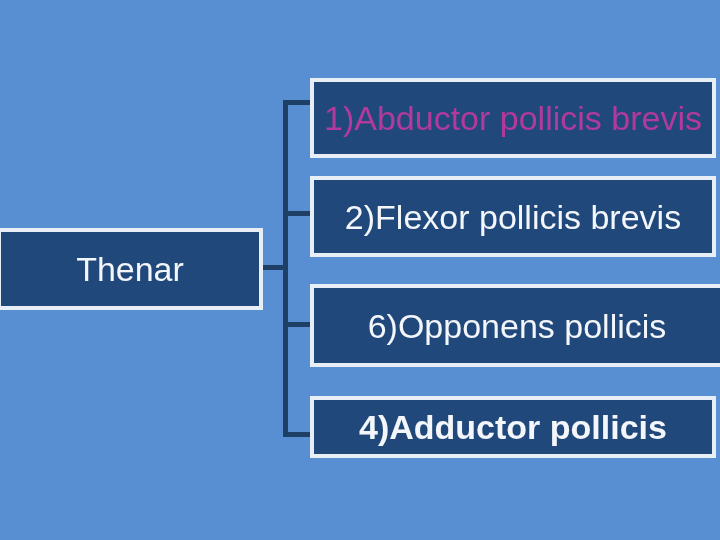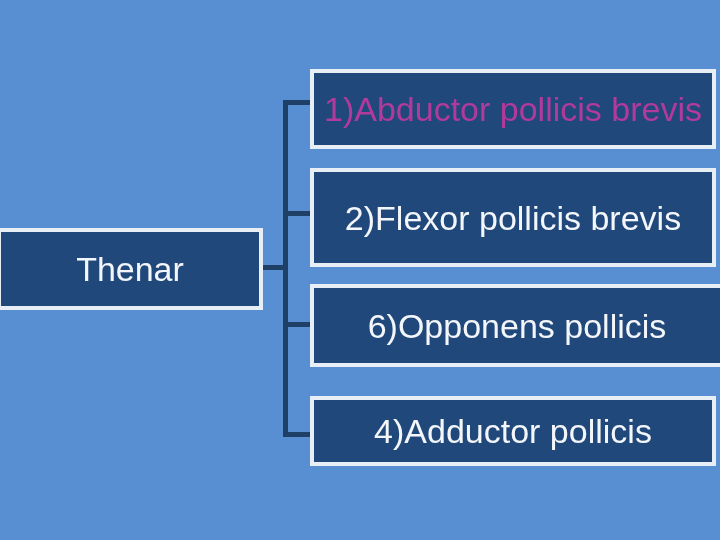--- a/index.html
+++ b/index.html
@@ -30,24 +30,24 @@
   .node-root {
     left: -3px;
     top: 228px;
     width: 266px;
     height: 82px;
   }
   .node-child {
     left: 310px;
     width: 406px;
   }
-  .node-c1 { top: 69px;  height: 80px; }
-  .node-c2 { top: 168px; height: 99px; }
+  .node-c1 { top: 78px;  height: 80px; }
+  .node-c2 { top: 176px; height: 81px; }
   .node-c3 { top: 284px; height: 83px; width: 414px; }
-  .node-c4 { top: 396px; height: 70px; }
+  .node-c4 { top: 396px; height: 62px; font-weight: bold; }
   .label-pink { color: #B23A9C; }
   .connector {
     position: absolute;
     background: #1E3F66;
   }
   .conn-trunk {
     left: 283px;
     top: 100px;
     width: 5px;
     height: 337px;

